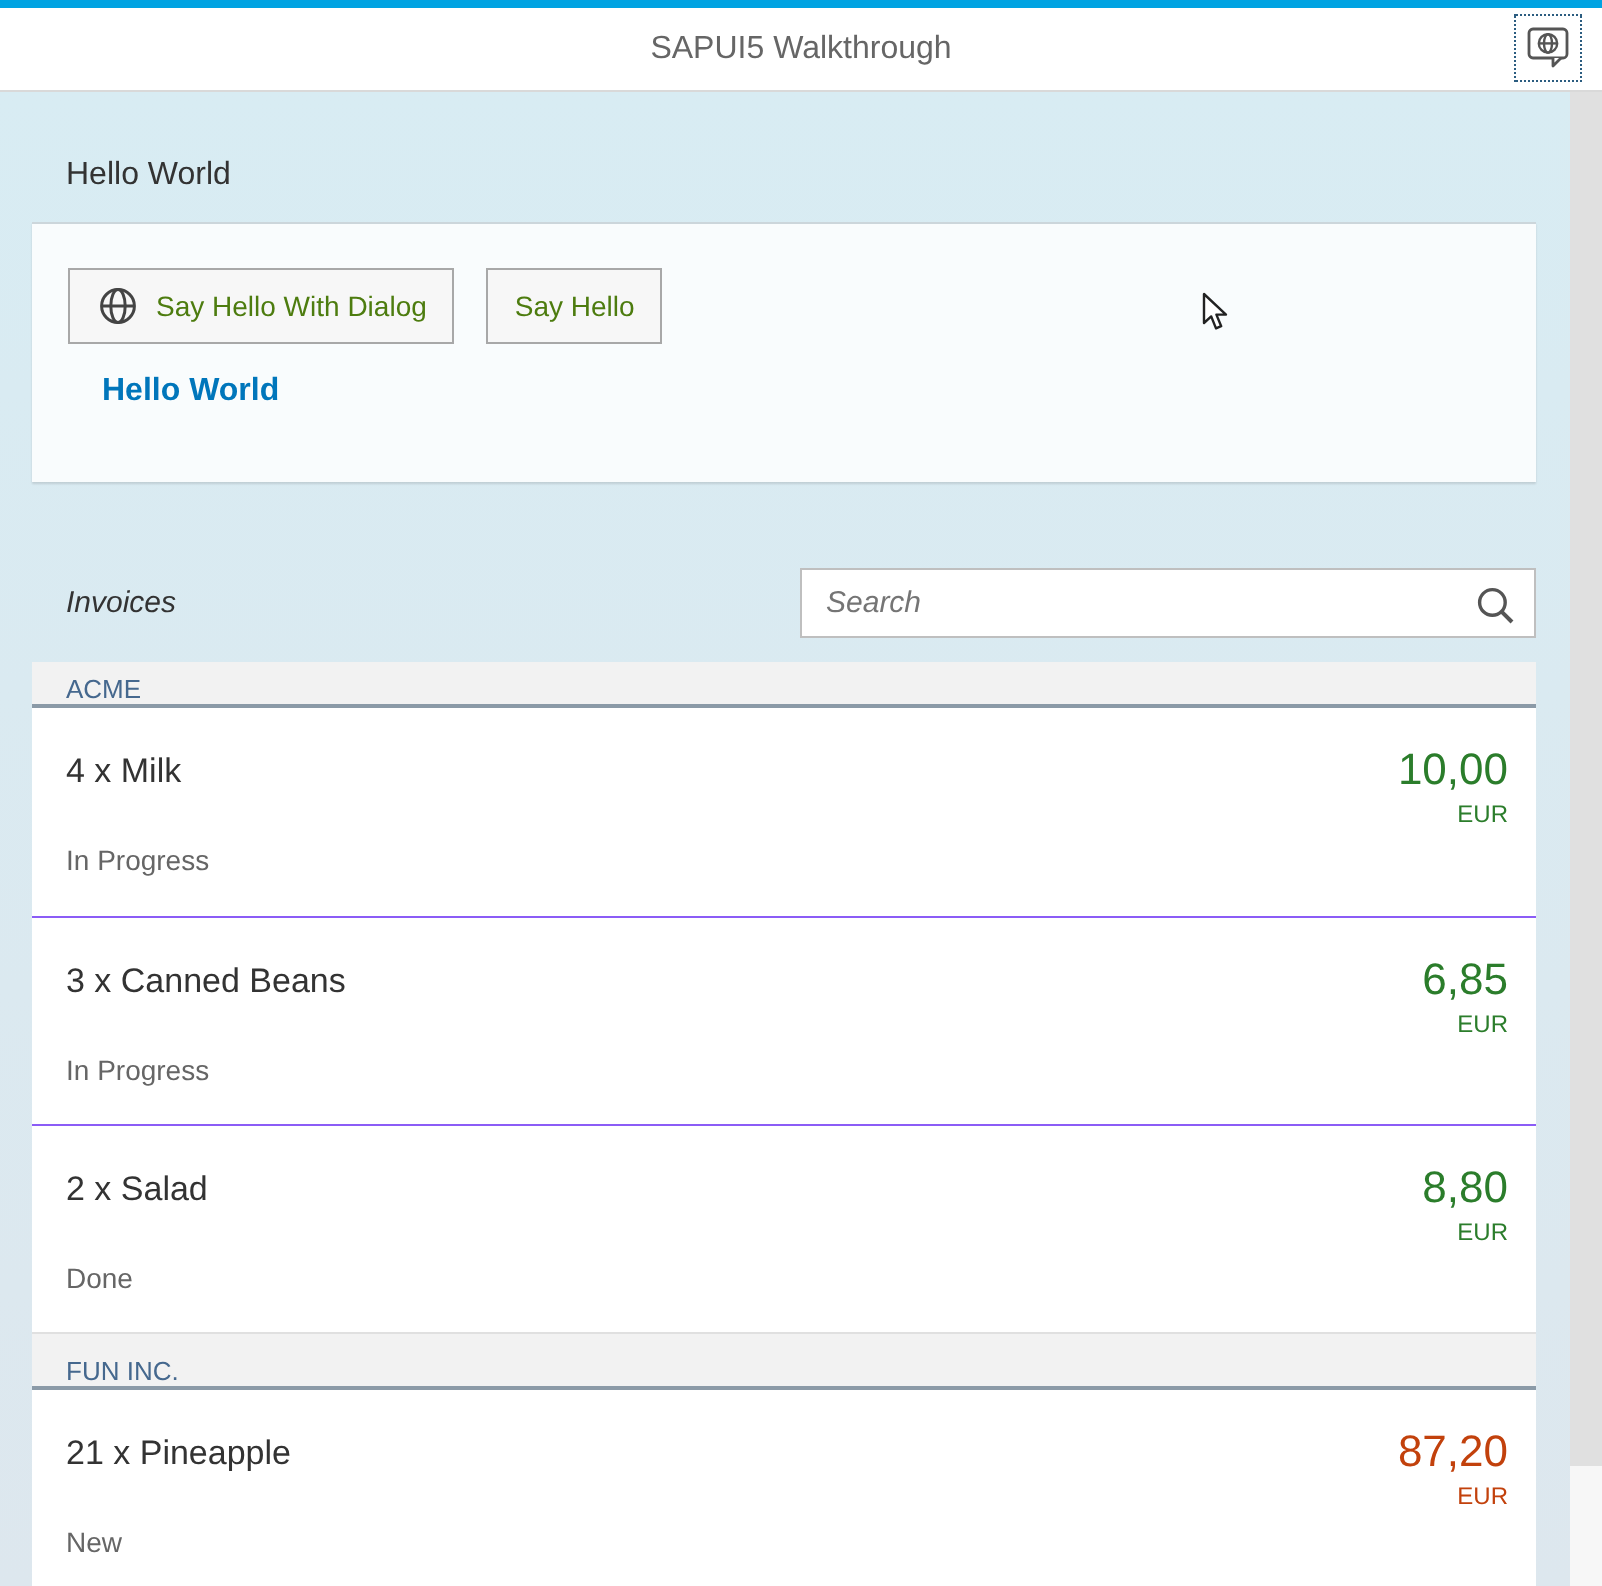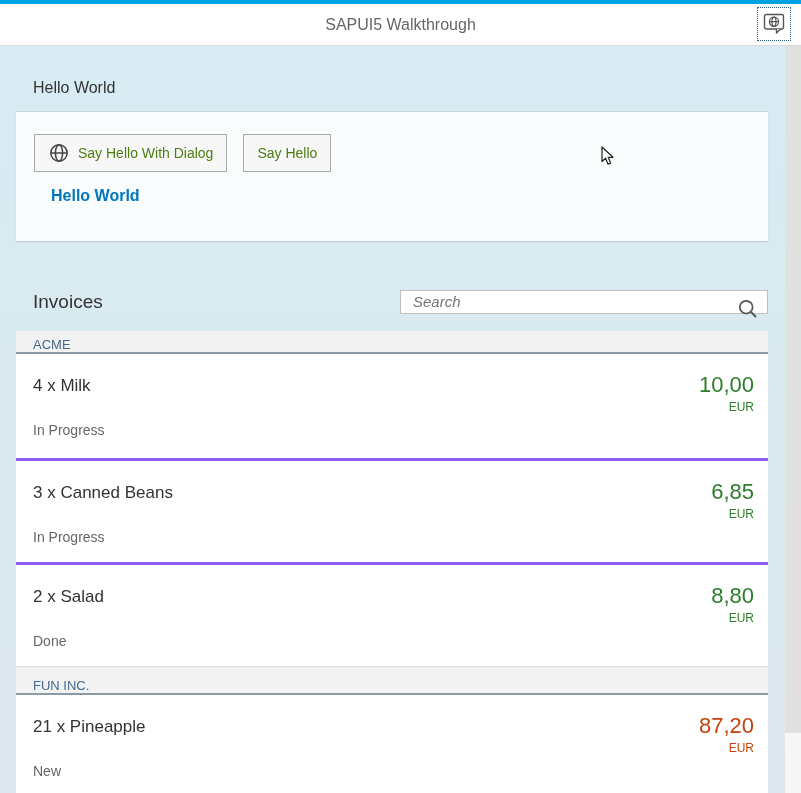--- a/index.html
+++ b/index.html
@@ -50,23 +50,23 @@
     width:429px; height:37px; background:#fff; border:1px solid #bfbfbf;
     font-family:"Liberation Sans", sans-serif;
     font-size:15px; color:#333; padding:0 12px;
   }
   .hello-link { margin-left:17px; font-size:16px; font-weight:bold; color:#0076bb; }
   
   .invoices-toolbar {
     margin-top:43px; height:35px;
     display:flex; align-items:center; justify-content:space-between;
   }
-  .invoices-title { font-size:19px; color:#333; padding-left:17px; }
+  .invoices-title { font-size:15px; color:#333; padding-left:17px;font-style:italic; }
   .search-field {
-    position:relative; width:368px; height:24px;
+    position:relative; width:368px; height:35px;
     background:#fff; border:1px solid #bfbfbf;
   }
   .search-input {
     width:100%; height:100%; border:none; background:transparent;
     font-family:"Liberation Sans", sans-serif;
     font-size:15px; color:#333; padding:0 38px 0 12px; outline:none;
   }
   .search-input::placeholder { font-style:italic; color:#757575; opacity:1; }
   .search-icon-btn {
     position:absolute; right:6px; top:5px; width:26px; height:26px;
@@ -76,21 +76,21 @@
   
   .invoice-list { margin-top:12px; background:#fff; }
   .group-header {
     background:#f2f2f2; color:#45688e; font-size:13px;
     padding-left:17px; display:flex; align-items:flex-end;
     border-bottom:2px solid #8b9aa7;
   }
   .group-header.first { height:23px; }
   .group-header.second { height:29px; border-top:1px solid #e0e0e0; }
   .list-item { position:relative; height:104px; background:#fff; cursor:pointer; }
-  .list-item + .list-item { border-top:3px solid #8b5cf6; }
+  .list-item + .list-item { border-top:1px solid #8b5cf6; }
   .list-item.cut { height:123px; }
   .item-title { position:absolute; left:17px; top:22px; font-size:17px; color:#333; }
   .item-number { position:absolute; right:14px; top:18px; font-size:22px; }
   .item-unit { position:absolute; right:14px; top:46px; font-size:12px; }
   .item-status { position:absolute; left:17px; top:68px; font-size:14px; color:#666; }
   .positive { color:#2b7d2b; }
   .negative { color:#c2410c; }
   
   .scrollbar {
     position:absolute; top:46px; right:0; width:16px; height:747px;

